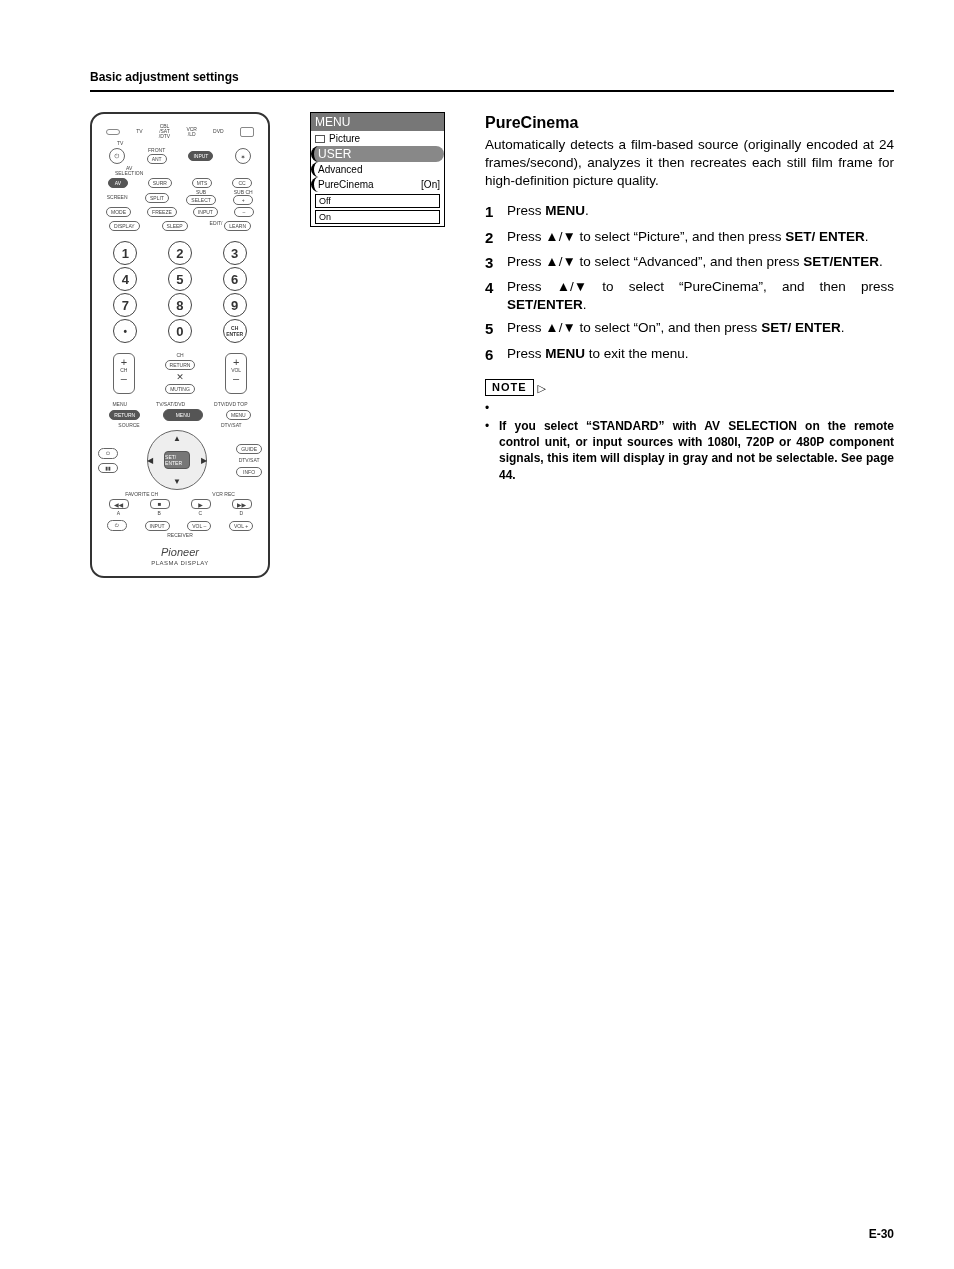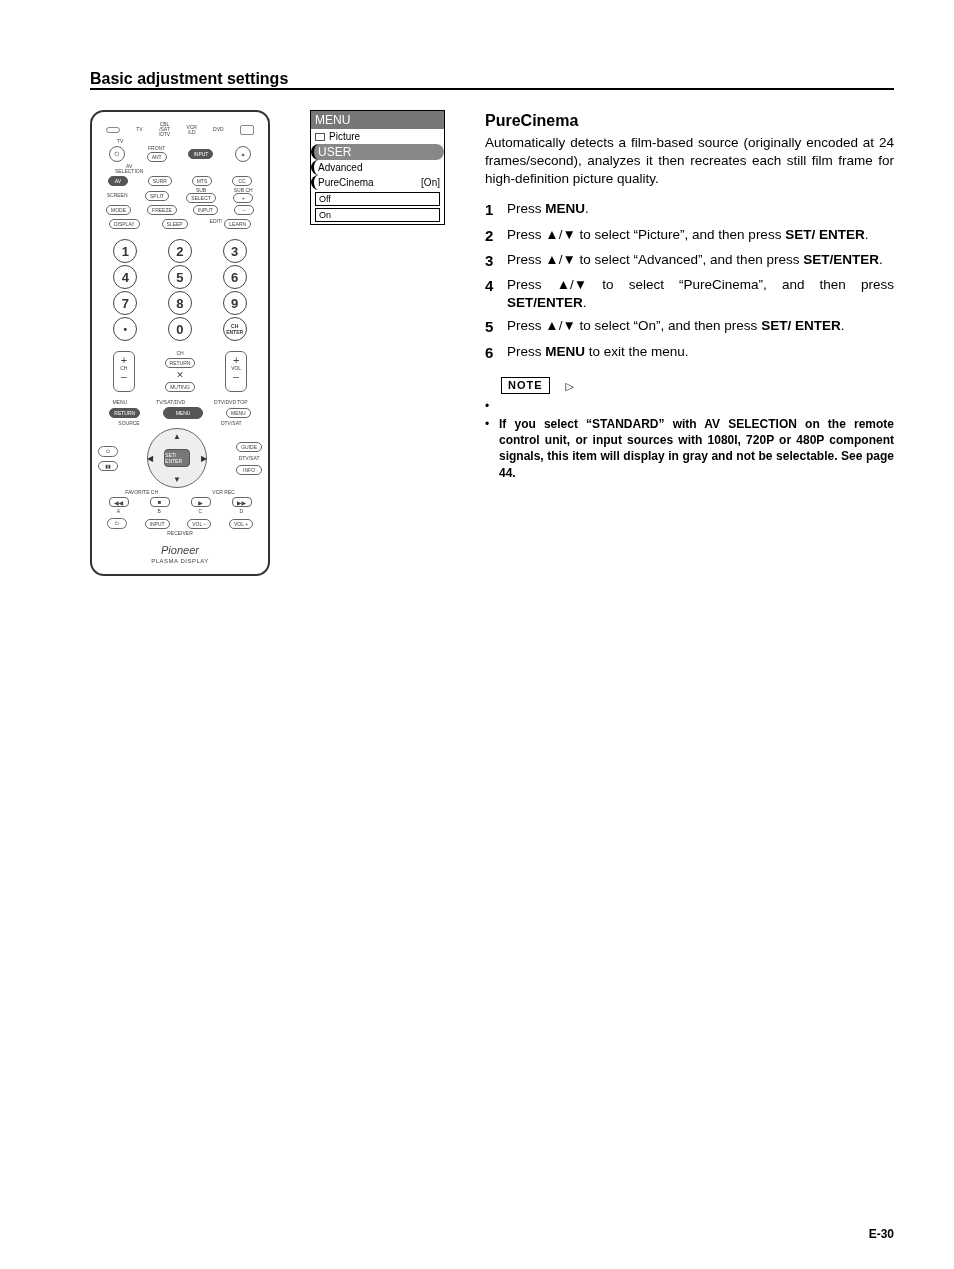--- a/index.html
+++ b/index.html
@@ -10,23 +10,23 @@
     background: #fff;
     color: #000;
     width: 954px;
     height: 1269px;
     position: relative;
   }
   .page {
     padding: 70px 60px 40px 90px;
   }
   .section-title {
-    font-size: 16px;
+    font-size: 12px;
     font-weight: bold;
-    margin-bottom: 0;
+    margin-bottom: 6px;
   }
   .section-rule {
     border: none;
     border-top: 2px solid #000;
     margin: 0 0 20px 0;
   }
   .content-row {
     display: flex;
     align-items: flex-start;
     gap: 40px;
@@ -115,21 +115,21 @@
 
   
   .feature-title{font-size:16px;font-weight:bold;margin-bottom:2px;}
   .intro{text-align:justify;margin-bottom:12px;}
   .steps{list-style:none;padding:0;margin:0 0 14px 0;}
   .steps li{display:flex;gap:8px;margin:5px 0;text-align:justify;}
   .steps .n{font-weight:bold;font-size:15px;min-width:14px;}
   .steps .t{flex:1;}
   .tri-inline{display:inline-block;}
   .note-hdr{
-    display:flex;align-items:flex-end;gap:16px;margin:8px 16px 4px;
+    display:flex;align-items:flex-end;gap:4px;margin:8px 0 4px;
   }
   .note-box{border:1px solid #000;padding:0 6px;font-size:11px;letter-spacing:1px;font-weight:bold;}
   .note-arrow{font-size:11px;}
   .bullets{margin:0 0 16px 0;padding:0;list-style:none;font-size:12px;line-height:1.35;}
   .bullets li{display:flex;gap:6px;text-align:justify;margin:2px 0;}
   .bullets .dot{min-width:8px;}
 
   table.desc{border-collapse:collapse;width:100%;font-size:12px;}
   table.desc th, table.desc td{border:1.5px solid #000;padding:4px 8px;text-align:left;}
   table.desc th{font-weight:bold;}

